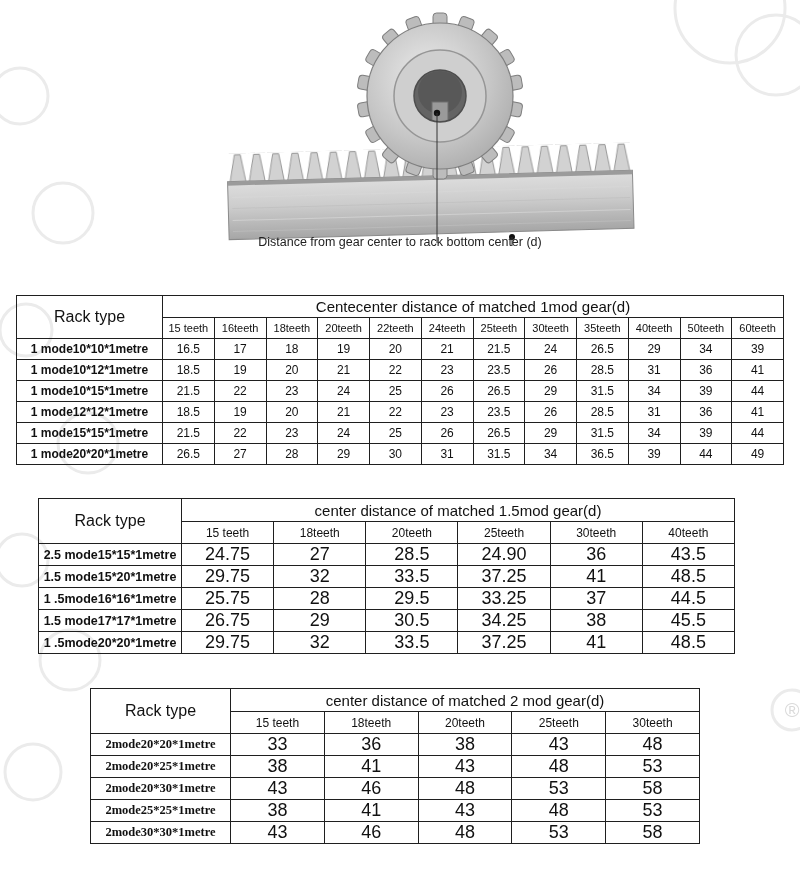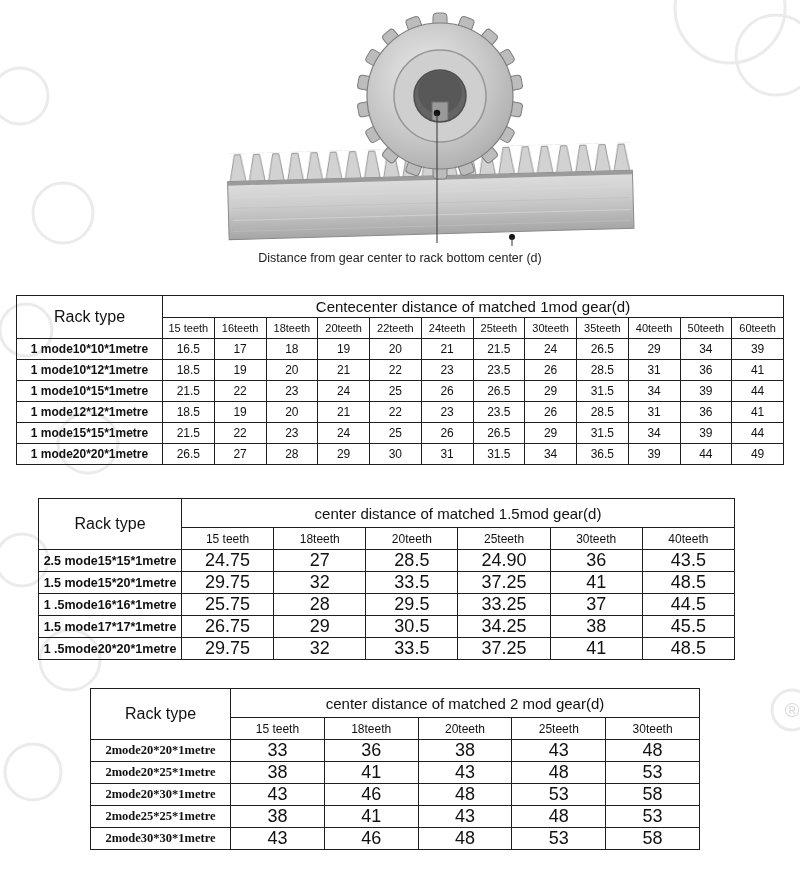--- a/index.html
+++ b/index.html
@@ -3,21 +3,21 @@
 <meta charset="utf-8">
 <style>
   * { margin:0; padding:0; box-sizing:border-box; }
   html,body { background:#ffffff; }
   body { width:800px; height:875px; font-family:"Liberation Sans", sans-serif; }
   .page { position:relative; width:800px; height:875px; background:#fff; overflow:hidden; }
 
   .watermark { position:absolute; left:0; top:0; z-index:0; }
 
   .hero { position:absolute; left:0; top:0; width:800px; height:290px; z-index:1; }
-  .caption { position:absolute; top:251px; left:0; width:800px; text-align:center;
+  .caption { position:absolute; top:235px; left:0; width:800px; text-align:center;
              font-size:12.5px; color:#222; z-index:2; }
 
   .spec-table { position:absolute; border-collapse:collapse; table-layout:fixed;
                 background:transparent; z-index:1; }
   .spec-table th, .spec-table td { border:1px solid #1f1f1f; text-align:center;
                 color:#111; padding:0 2px; overflow:hidden; white-space:nowrap; }
   .spec-table thead th { font-weight:400; }
   .spec-table tbody th { font-weight:700; }
   .spec-table .rack-col { font-size:16px;text-align:center; }
   .spec-table .title-cell { font-size:15px; }
@@ -28,21 +28,21 @@
 
   .t1 .rack-col { width:146px; }
   .t2 .rack-col { width:143px; }
   .t3 .rack-col { width:140px; }
 
   .t1 .title-cell { height:22px; }
   .t1 thead tr:nth-child(2) th { font-size:11px; height:21px; }
   .t1 tbody th { font-size:12px; height:21px;margin-left:20px; }
   .t1 tbody td { font-size:12px; }
 
-  .t2 .title-cell, .t3 .title-cell { height:29px; }
+  .t2 .title-cell, .t3 .title-cell { height:23px; }
   .t2 thead tr:nth-child(2) th, .t3 thead tr:nth-child(2) th { font-size:12px; height:22px; }
   .t2 tbody th, .t3 tbody th { font-size:12.5px; height:22px; }
   .t2 tbody td, .t3 tbody td { font-size:18px; }
   .t3 tbody th { height:21px;font-family:Liberation Serif, serif; }
 </style>
 </head>
 <body>
 
 <div class="page">
 

